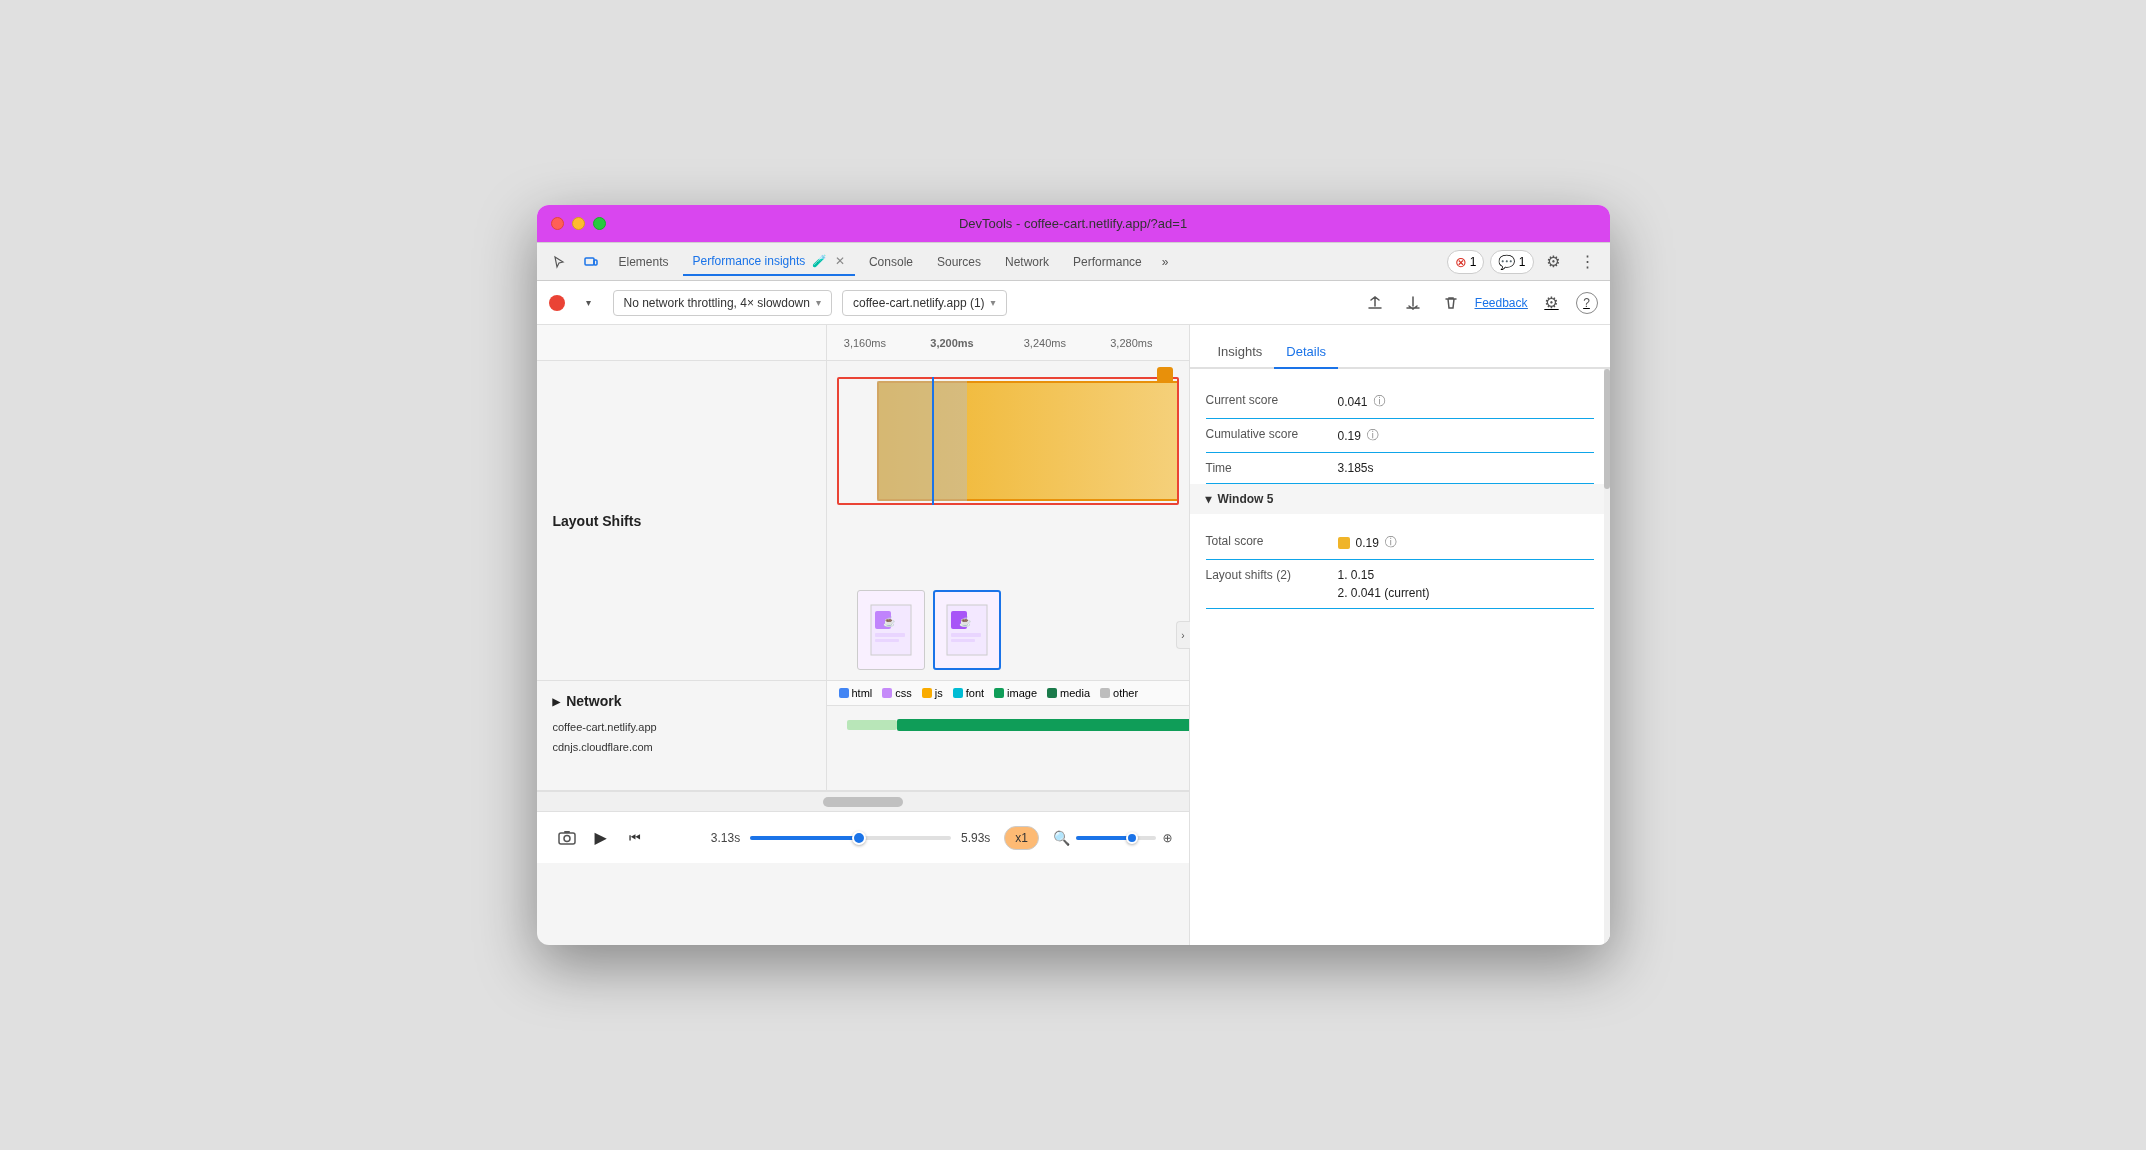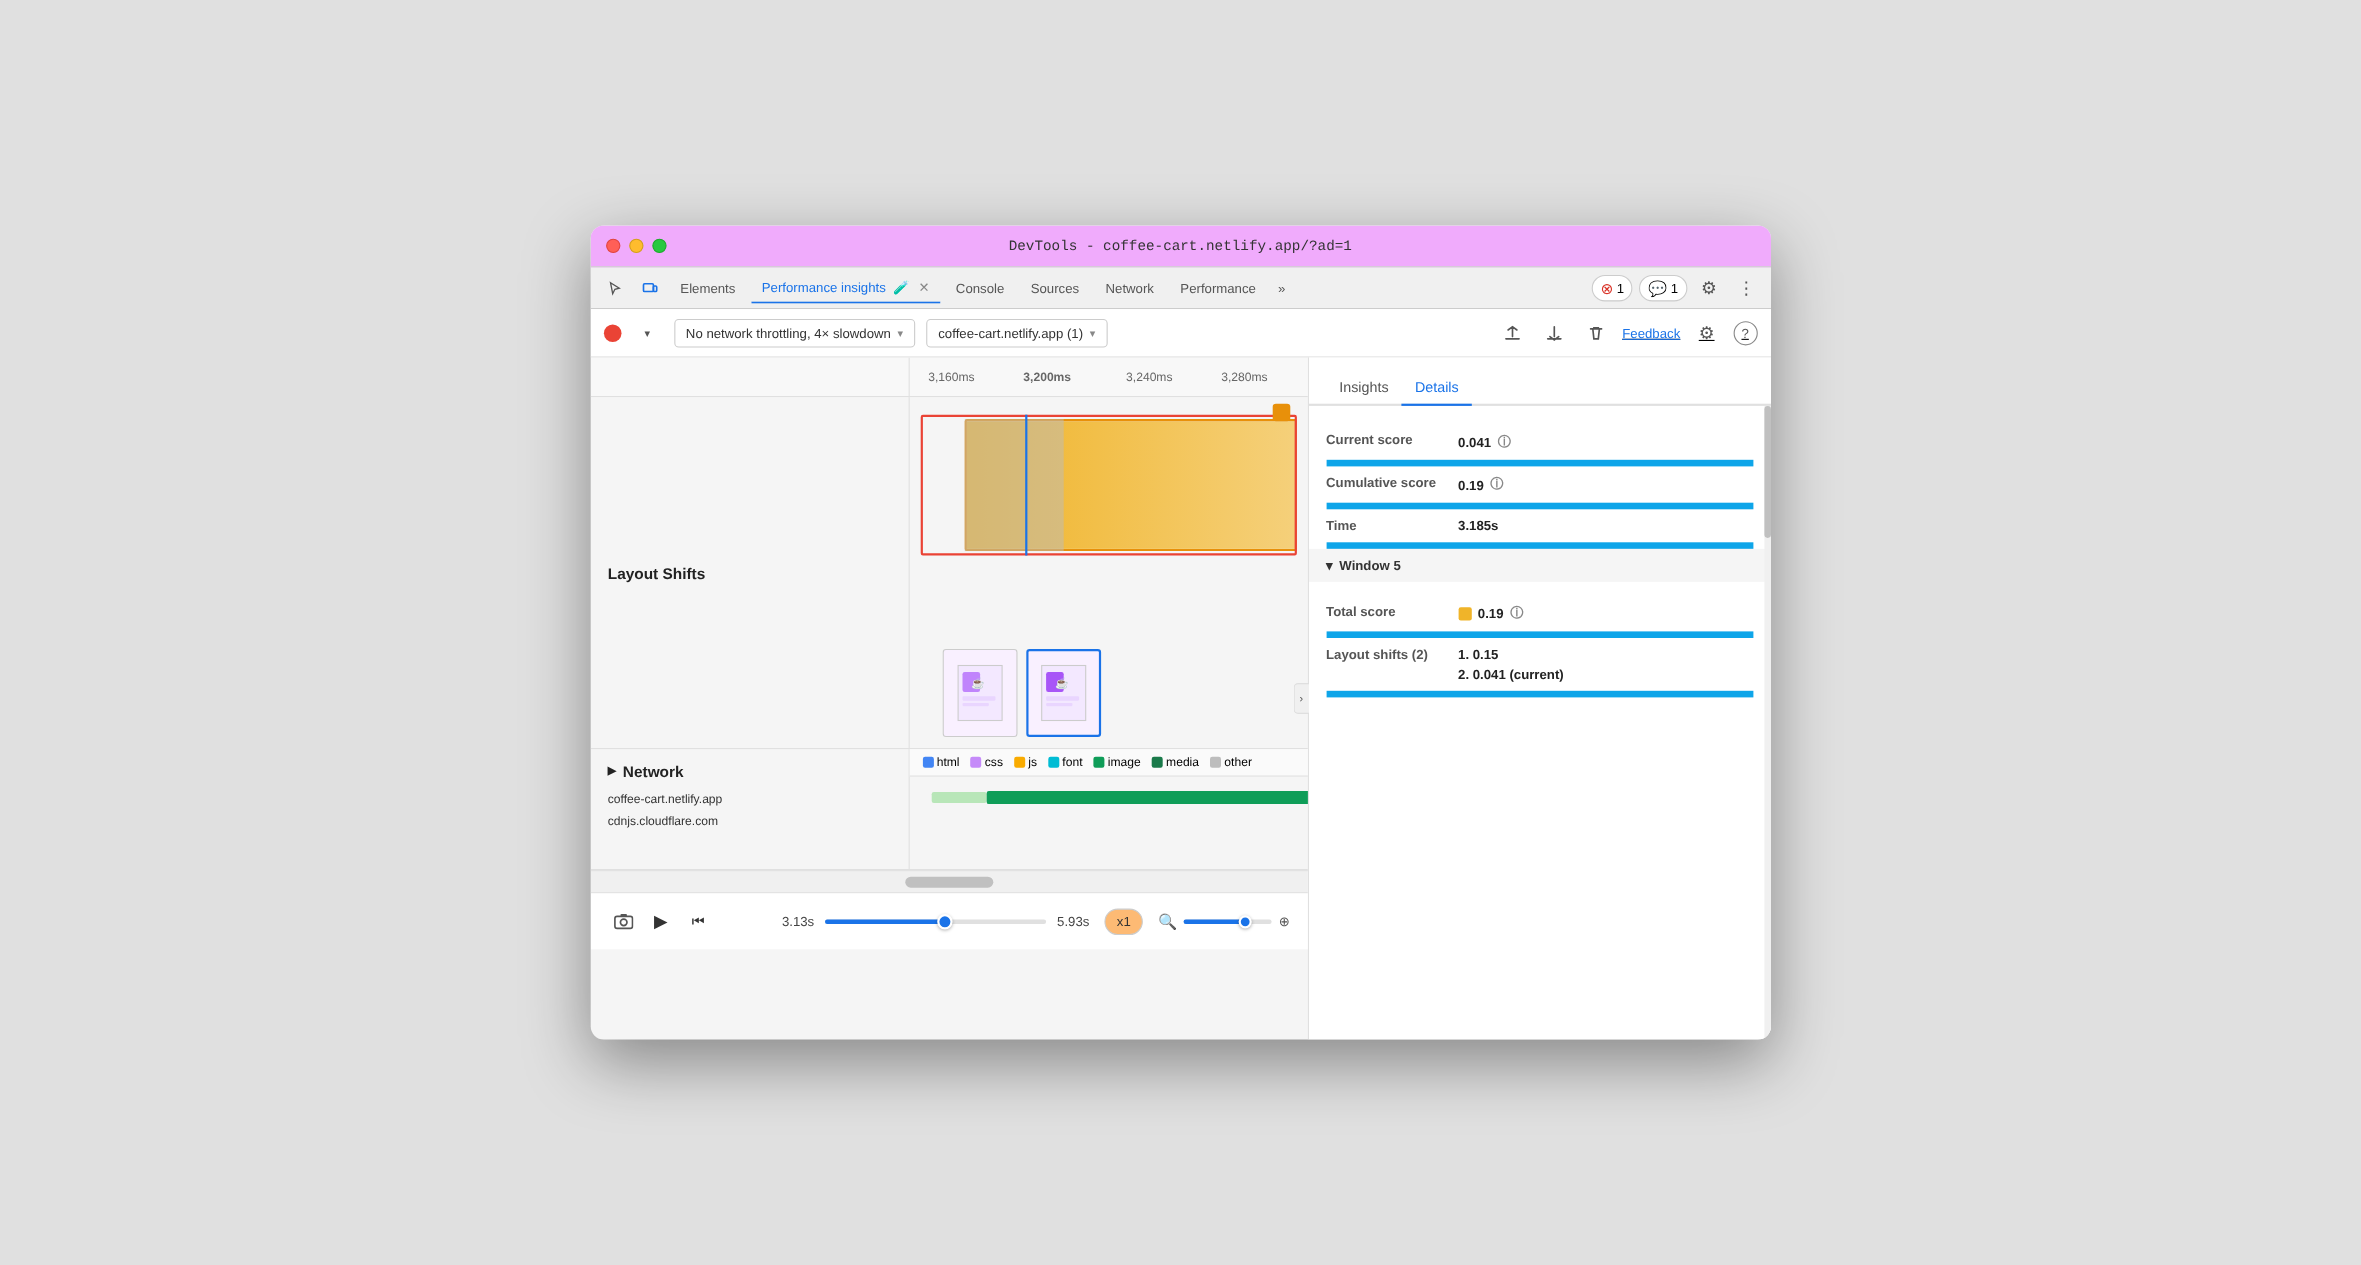--- a/index.html
+++ b/index.html
@@ -12,28 +12,27 @@
       font-family: -apple-system, BlinkMacSystemFont, 'Segoe UI', sans-serif;
     }
     .window {
       width: 1073px;
       background: #f5f5f5;
       border-radius: 12px;
       box-shadow: 0 20px 60px rgba(0,0,0,0.4);
       overflow: hidden;
     }
     .title-bar {
-      background: #f0abfc;
+      background: #d946ef;
       height: 38px;
       display: flex;
       align-items: center;
       justify-content: center;
       position: relative;
       border-bottom: 1px solid #d0d0d0;
-      font-family: Liberation Mono, monospace;
     }
     .traffic-lights {
       position: absolute;
       left: 14px;
       display: flex;
       gap: 8px;
     }
     .traffic-light {
       width: 13px;
       height: 13px;
@@ -482,22 +481,22 @@
     }
     .panel-content {
       flex: 1;
       overflow-y: auto;
       padding: 16px;
     }
     .detail-row {
       display: flex;
       align-items: flex-start;
       padding: 8px 0;
-      border-bottom: 6px solid #0ea5e9;
-      font-weight: bold;
+      border-bottom: 1px solid #0ea5e9;
+      gap: 12px;
     }
     .detail-label {
       font-size: 12px;
       color: #555;
       width: 120px;
       flex-shrink: 0;
     }
     .detail-value {
       font-size: 12px;
       color: #222;

